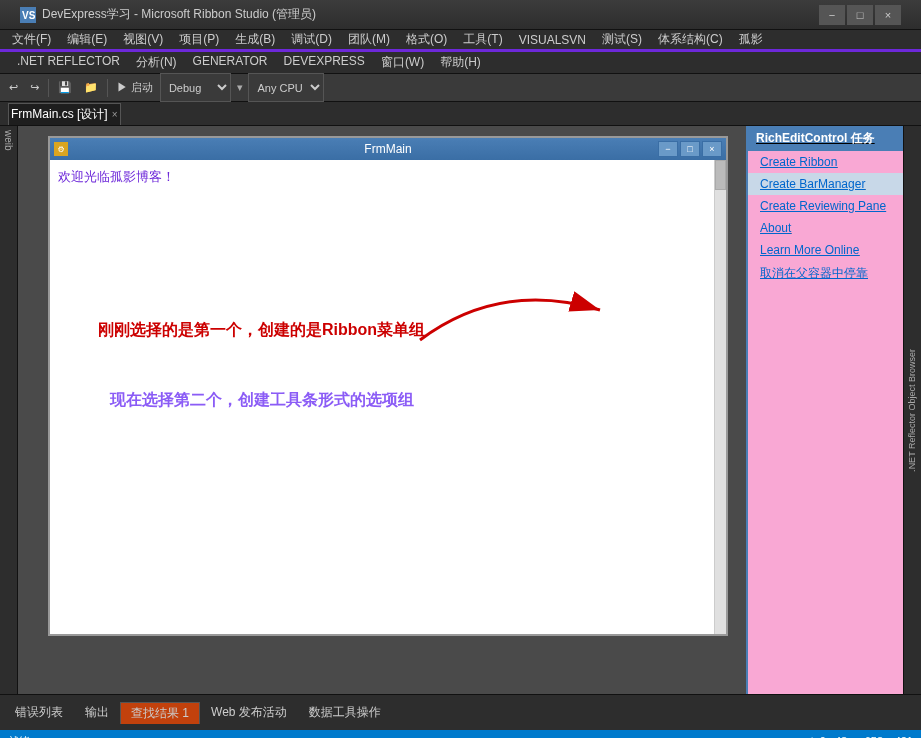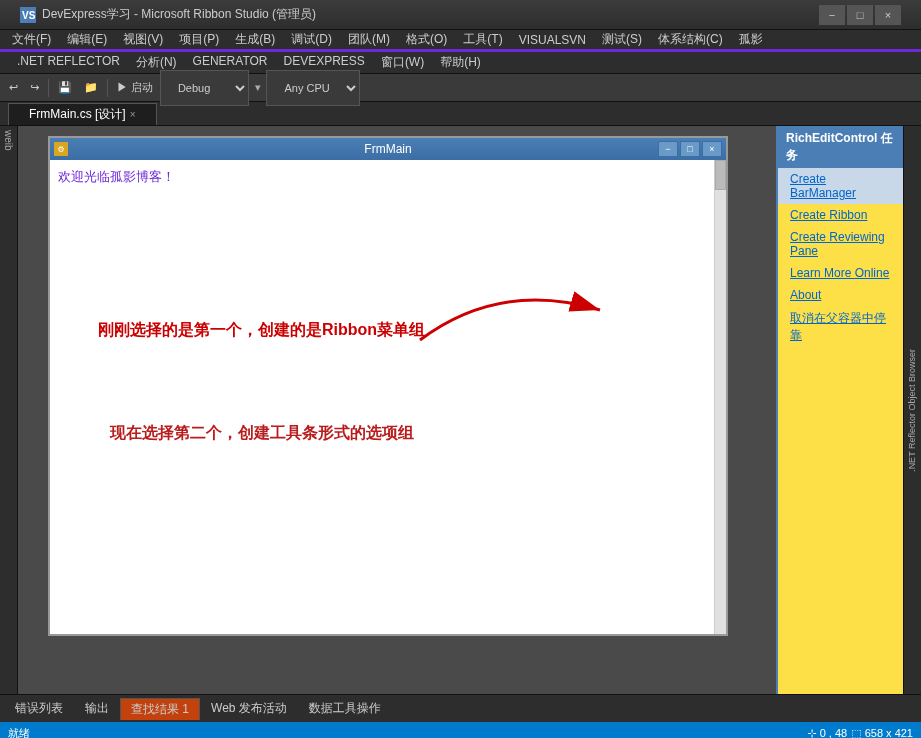--- a/index.html
+++ b/index.html
@@ -16,60 +16,60 @@
     .menu-bar { height: 22px; background: #2d2d2d; display: flex; align-items: center; padding: 0 4px; border-bottom: 3px solid #6d28d9; }
     .menu-item { padding: 2px 8px; font-size: 12px; color: #ccc; cursor: pointer; white-space: nowrap; }
 
     
     .menu-bar2 { height: 22px; background: #2d2d2d; display: flex; align-items: flex-start; padding: 0 9px; border-bottom: 1px solid #111; }
 
     
     .toolbar { height: 28px; background: #3a3a3a; display: flex; align-items: center; padding: 0 4px; border-bottom: 1px solid #111; gap: 2px; }
     .toolbar-btn { height: 22px; padding: 0 4px; background: transparent; border: 1px solid transparent; color: #ccc; font-size: 11px; cursor: pointer; display: flex; align-items: center; gap: 2px; }
     .toolbar-sep { width: 1px; height: 18px; background: #555; margin: 0 2px; }
-    .debug-dropdown { background: #3a3a3a; border: 1px solid #555; color: #ccc; font-size: 11px; height: 36px; padding: 0 13px; cursor: pointer; }
+    .debug-dropdown { background: #3a3a3a; border: 1px solid #555; color: #ccc; font-size: 11px; height: 29px; padding: 0 4px; cursor: pointer; }
 
     
     .tab-bar { height: 24px; background: #2d2d2d; display: flex; align-items: flex-end; padding: 0 8px; border-bottom: 1px solid #111; }
-    .tab { height: 22px; padding: 0 20px; background: #3e3e3e; border: 1px solid #555; border-bottom: none; color: #ccc; font-size: 12px; display: flex; align-items: center; gap: 4px; cursor: pointer; }
+    .tab { height: 22px; padding: 0 2px; background: #3e3e3e; border: 1px solid #555; border-bottom: none; color: #ccc; font-size: 12px; display: flex; align-items: center; gap: 4px; cursor: pointer; }
     .tab.active { background: #1e1e1e; color: #fff; }
     .tab-close { font-size: 10px; color: #999; cursor: pointer; }
 
     
     .main-area { display: flex; height: calc(738px - 30px - 22px - 22px - 28px - 24px - 28px - 24px); position: relative; }
 
     
     .left-sidebar { width: 18px; background: #2d2d2d; border-right: 1px solid #111; display: flex; flex-direction: column; align-items: center; }
     .sidebar-text-vert { writing-mode: vertical-rl; font-size: 10px; color: #aaa; padding: 4px 0; }
 
     
     .designer-area { flex: 1; background: #4a4a4a; position: relative; overflow: hidden; }
     .form-window { position: absolute; top: 10px; left: 30px; width: 680px; height: 500px; background: #f0f0f0; border: 2px solid #999; }
     .form-titlebar { height: 22px; background: linear-gradient(to bottom, #4a7eb5, #3a6ea5); display: flex; align-items: center; justify-content: center; position: relative; color: #fff; font-size: 12px; }
     .form-icon { position: absolute; left: 4px; width: 14px; height: 14px; background: #daa520; display: flex; align-items: center; justify-content: center; font-size: 8px; }
     .form-titlebar-btns { position: absolute; right: 4px; display: flex; gap: 2px; }
     .form-btn { width: 20px; height: 16px; background: #6a9ac8; border: 1px solid #3a6ea5; color: #fff; font-size: 9px; display: flex; align-items: center; justify-content: center; cursor: pointer; }
     .form-content { padding: 8px; background: #fff; flex: 1; height: calc(100% - 22px); position: relative; }
     .form-text-main { color: #6d28d9; font-size: 13px; margin-bottom: 8px; }
     .form-text-red1 { color: #cc0000; font-size: 16px; font-weight: bold; position: absolute; top: 160px; left: 48px; }
-    .form-text-red2 { color: #b91c1c; font-size: 16px; font-weight: bold; position: absolute; top: 230px; left: 60px; margin-top: 33px; }
+    .form-text-red2 { color: #8b5cf6; font-size: 16px; font-weight: bold; position: absolute; top: 230px; left: 60px; }
     .form-scrollbar { position: absolute; right: 0; top: 0; width: 12px; height: 100%; background: #e0e0e0; border-left: 1px solid #ccc; }
 
     
-    .task-panel { width: 127px; background: #fde047; border-left: 2px solid #4a7eb5; color: #000; }
+    .task-panel { width: 157px; background: #f9a8d4; border-left: 2px solid #4a7eb5; color: #000; text-decoration: underline; }
     .task-panel-header { background: #4a7eb5; color: #fff; padding: 4px 8px; font-size: 12px; font-weight: bold; }
     .task-panel-item { padding: 4px 12px; font-size: 12px; color: #0066cc; cursor: pointer; text-decoration: underline; }
     .task-panel-item.highlighted { background: #c8d8e8; }
     .task-panel-cancel { padding: 4px 12px; font-size: 12px; color: #0066cc; cursor: pointer; text-decoration: underline; }
 
     
     .right-sidebar { width: 18px; background: #2d2d2d; border-left: 1px solid #111; display: flex; flex-direction: column; align-items: center; justify-content: center; }
 
     
-    .bottom-tabs { height: 28px; background: #2d2d2d; display: flex; align-items: center; padding: 0 4px; border-top: 1px solid #111; }
+    .bottom-tabs { height: 36px; background: #2d2d2d; display: flex; align-items: center; padding: 0 4px; border-top: 1px solid #111; }
     .bottom-tab { height: 22px; padding: 0 10px; color: #ccc; font-size: 12px; display: flex; align-items: center; cursor: pointer; border: 1px solid transparent; }
     .bottom-tab.active { background: #c2410c; border-color: #555; border-bottom: none; }
 
     
     .status-bar { height: 22px; background: #007acc; display: flex; align-items: center; padding: 0 8px; gap: 16px; }
     .status-item { font-size: 11px; color: #fff; }
     .status-right { margin-left: auto; display: flex; gap: 4px; }
 
     
     .scrollbar-thumb { position: absolute; top: 0; left: 0; width: 100%; height: 30px; background: #bbb; border: 1px solid #aaa; }
@@ -185,25 +185,25 @@
           <div class="scrollbar-thumb"></div>
         </div>
       </div>
     </div>
   </div>
 
   <div class="task-panel">
     <div class="task-panel-header">
       <span>RichEditControl 任务</span>
     </div>
+    <div class="task-panel-item">Create Ribbon</div>
     <div class="task-panel-item highlighted">Create BarManager</div>
-    <div class="task-panel-item">Create Ribbon</div>
     <div class="task-panel-item">Create Reviewing Pane</div>
+    <div class="task-panel-item">About</div>
     <div class="task-panel-item">Learn More Online</div>
-    <div class="task-panel-item">About</div>
     <div class="task-panel-cancel">取消在父容器中停靠</div>
   </div>
 
   <div class="right-sidebar">
     <div style="writing-mode:vertical-rl; font-size:9px; color:#aaa; transform:rotate(180deg); padding:4px; line-height:1.3;">.NET Reflector Object Browser</div>
   </div>
 
 </div>
 
 <div class="bottom-tabs">

